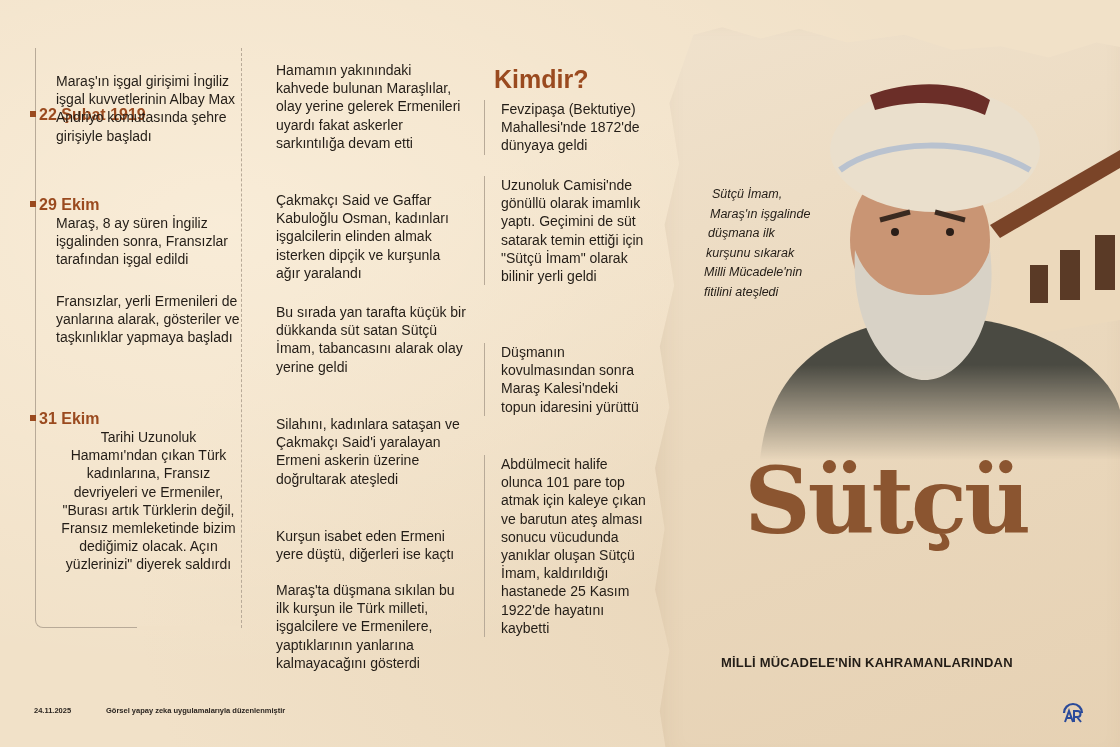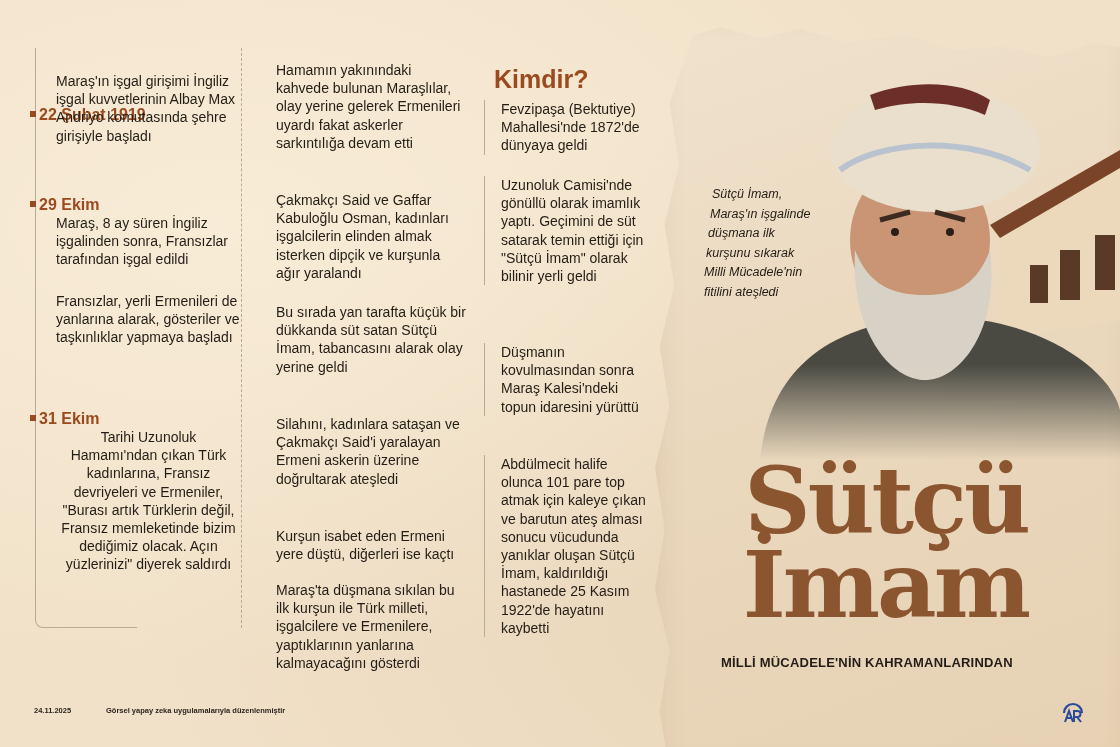--- a/index.html
+++ b/index.html
@@ -176,21 +176,20 @@
   <span style="padding-left:8px;">Sütçü İmam,</span>
   <span style="padding-left:6px;">Maraş'ın işgalinde</span>
   <span style="padding-left:4px;">düşmana ilk</span>
   <span style="padding-left:2px;">kurşunu sıkarak</span>
   <span>Milli Mücadele'nin</span>
   <span>fitilini ateşledi</span>
 </div>
 
 <div class="big-title">
   <span class="l1">Sütçü</span>
-  <span class="l2">İmam</span>
 </div>
 <div class="subtitle">MİLLİ MÜCADELE'NİN KAHRAMANLARINDAN</div>
 
 <div class="footer-date">24.11.2025</div>
 <div class="footer-note">Görsel yapay zeka uygulamalarıyla düzenlenmiştir</div>
 <svg class="logo" viewBox="0 0 24 24">
   <path d="M3,13 A9,9 0 0 1 21,13" stroke="#2a4a9a" stroke-width="2.2" fill="none"></path>
   <path d="M4,22 L8,11 L12,22 M5.5,18 L10.5,18" stroke="#2a4a9a" stroke-width="2" fill="none"></path>
   <path d="M13,22 L13,11 L16.5,11 A3,3 0 0 1 16.5,17 L13,17 M16,17 L20,22" stroke="#2a4a9a" stroke-width="2" fill="none"></path>
 </svg>

